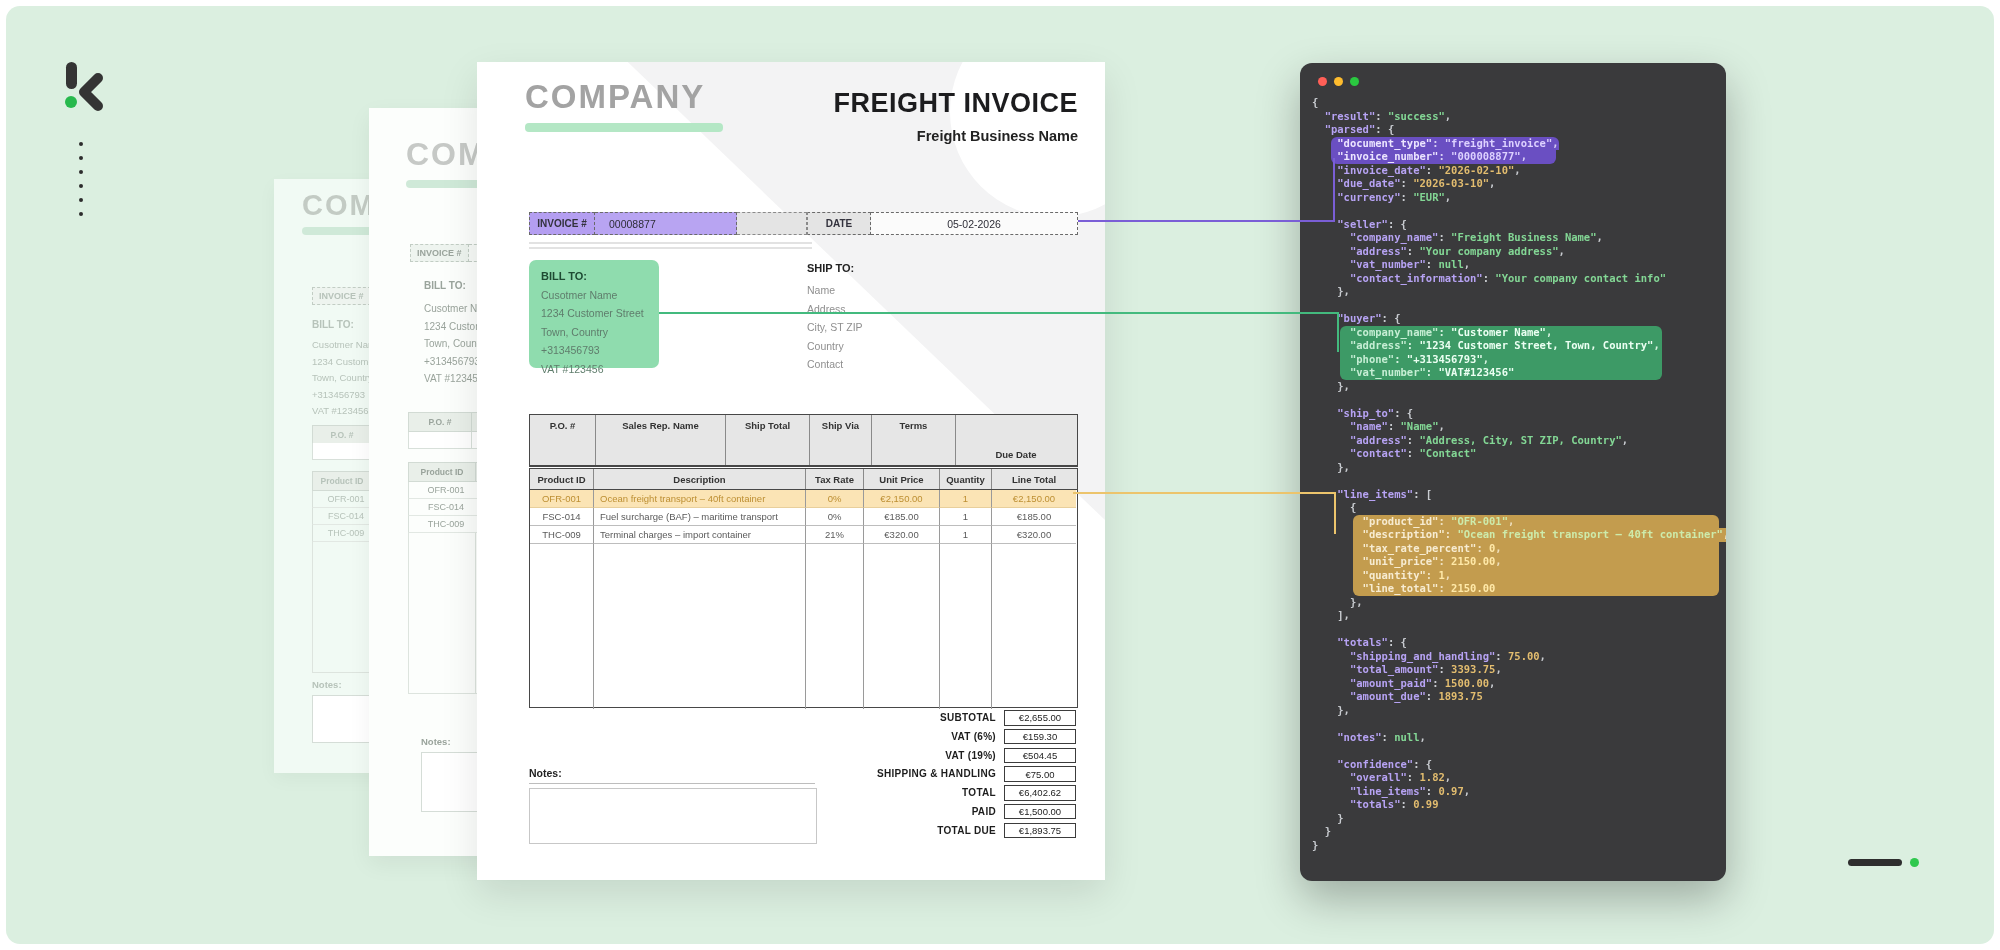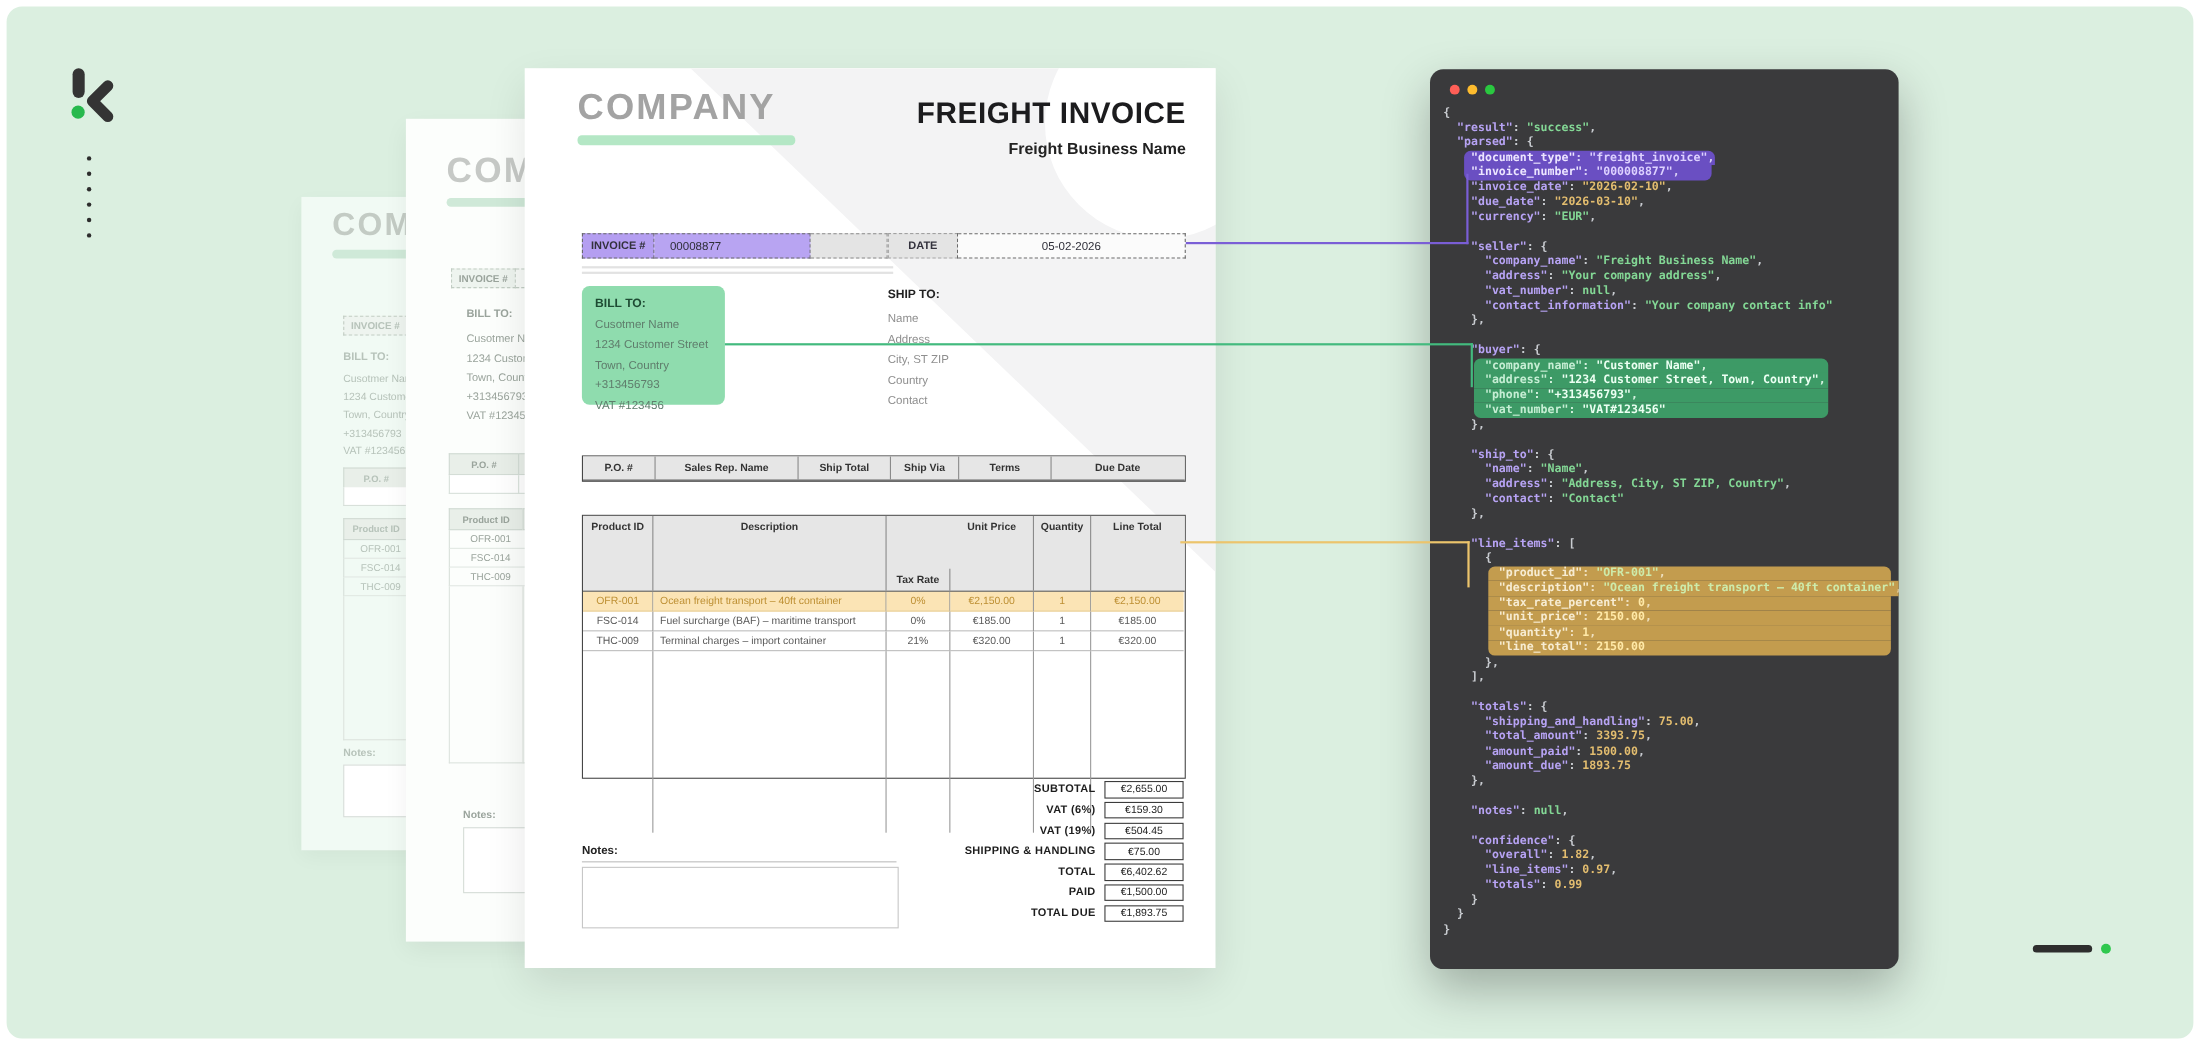--- a/index.html
+++ b/index.html
@@ -332,29 +332,29 @@
           </div>
     </div>
 
     <div class="po-table">
       <div class="po-head">
             <div class="pc" style="width: 66px;">P.O. #</div>
             <div class="pc" style="width: 130px;">Sales Rep. Name</div>
             <div class="pc" style="width: 84px;">Ship Total</div>
             <div class="pc" style="width: 62px;">Ship Via</div>
             <div class="pc" style="width: 84px;">Terms</div>
-            <div class="pc" style="width: 120px;">Due Date</div>
+            <div class="pc" style="width: 120px; margin-top: 29px;">Due Date</div>
           </div>
     </div>
 
     <div class="items-table">
       <div class="it-head">
             <div class="ic" style="width: 64px;">Product ID</div>
             <div class="ic" style="width: 212px;">Description</div>
-            <div class="ic" style="width: 58px; margin-top: 48px;">Tax Rate</div>
+            <div class="ic" style="width: 58px;">Tax Rate</div>
             <div class="ic" style="width: 76px;">Unit Price</div>
             <div class="ic" style="width: 52px;">Quantity</div>
             <div class="ic" style="width: 84px;">Line Total</div>
           </div>
       <div class="it-body">
             <div class="irow hl">
               <div class="ic" style="width: 64px;">OFR-001</div>
               <div class="ic desc" style="width: 212px;">Ocean freight transport – 40ft container</div>
               <div class="ic" style="width: 58px;">0%</div>
               <div class="ic" style="width: 76px;">€2,150.00</div>

